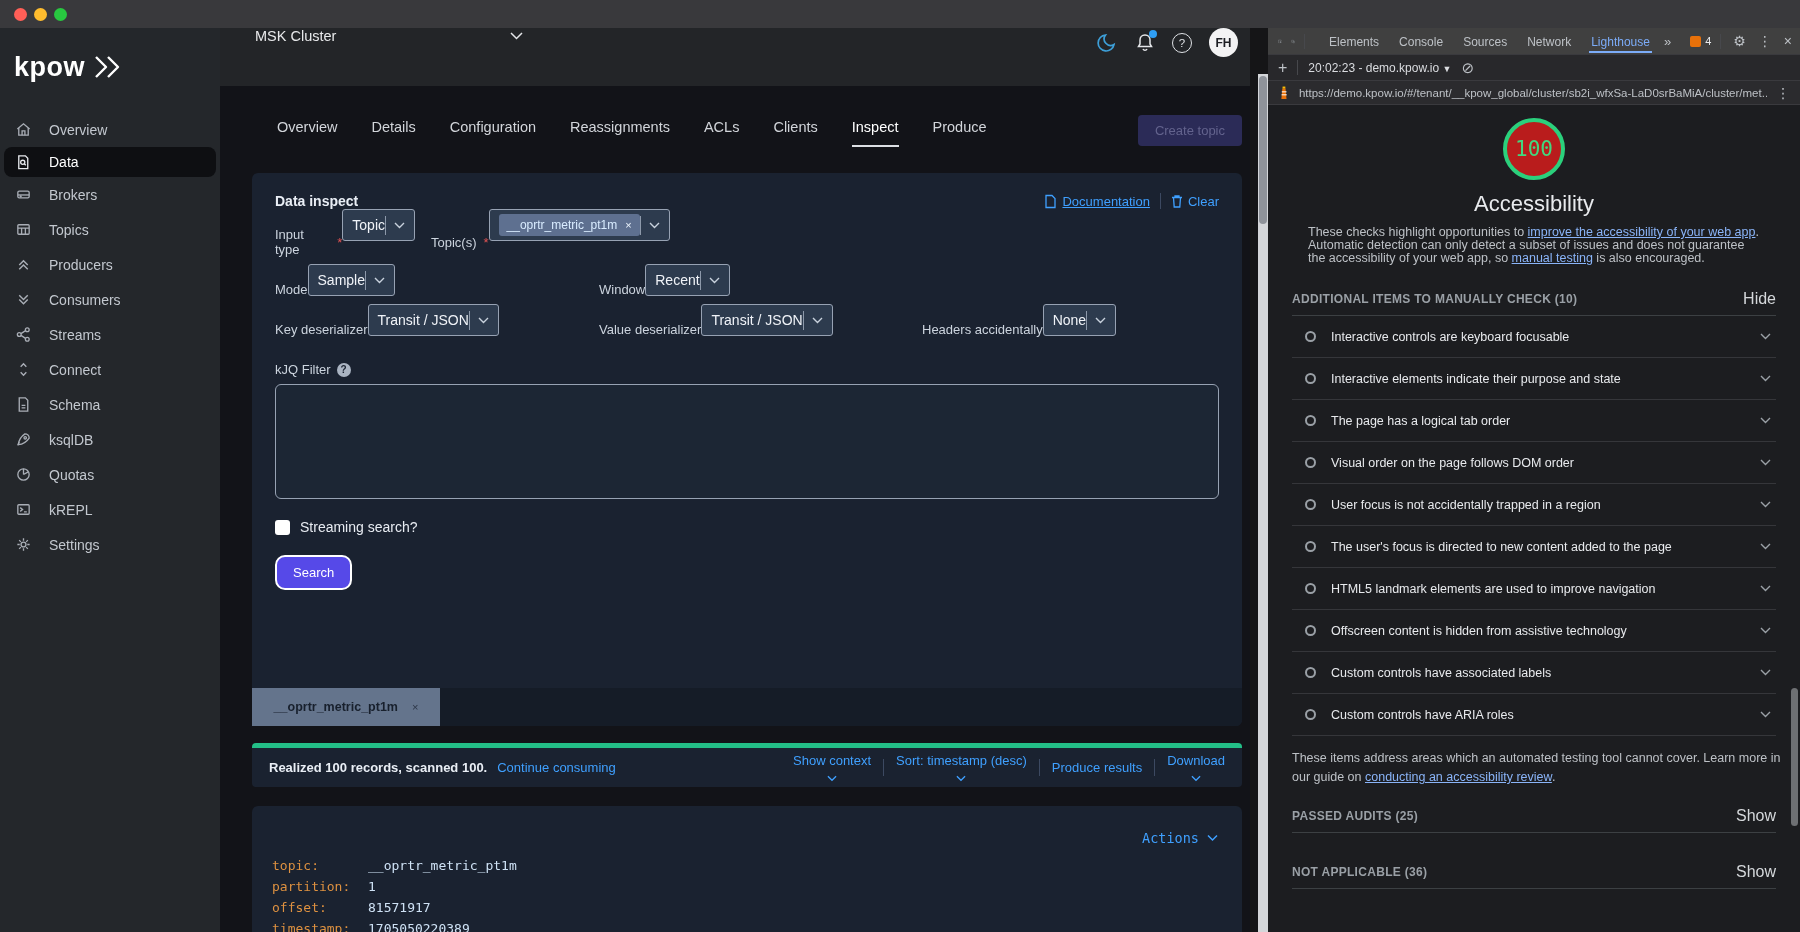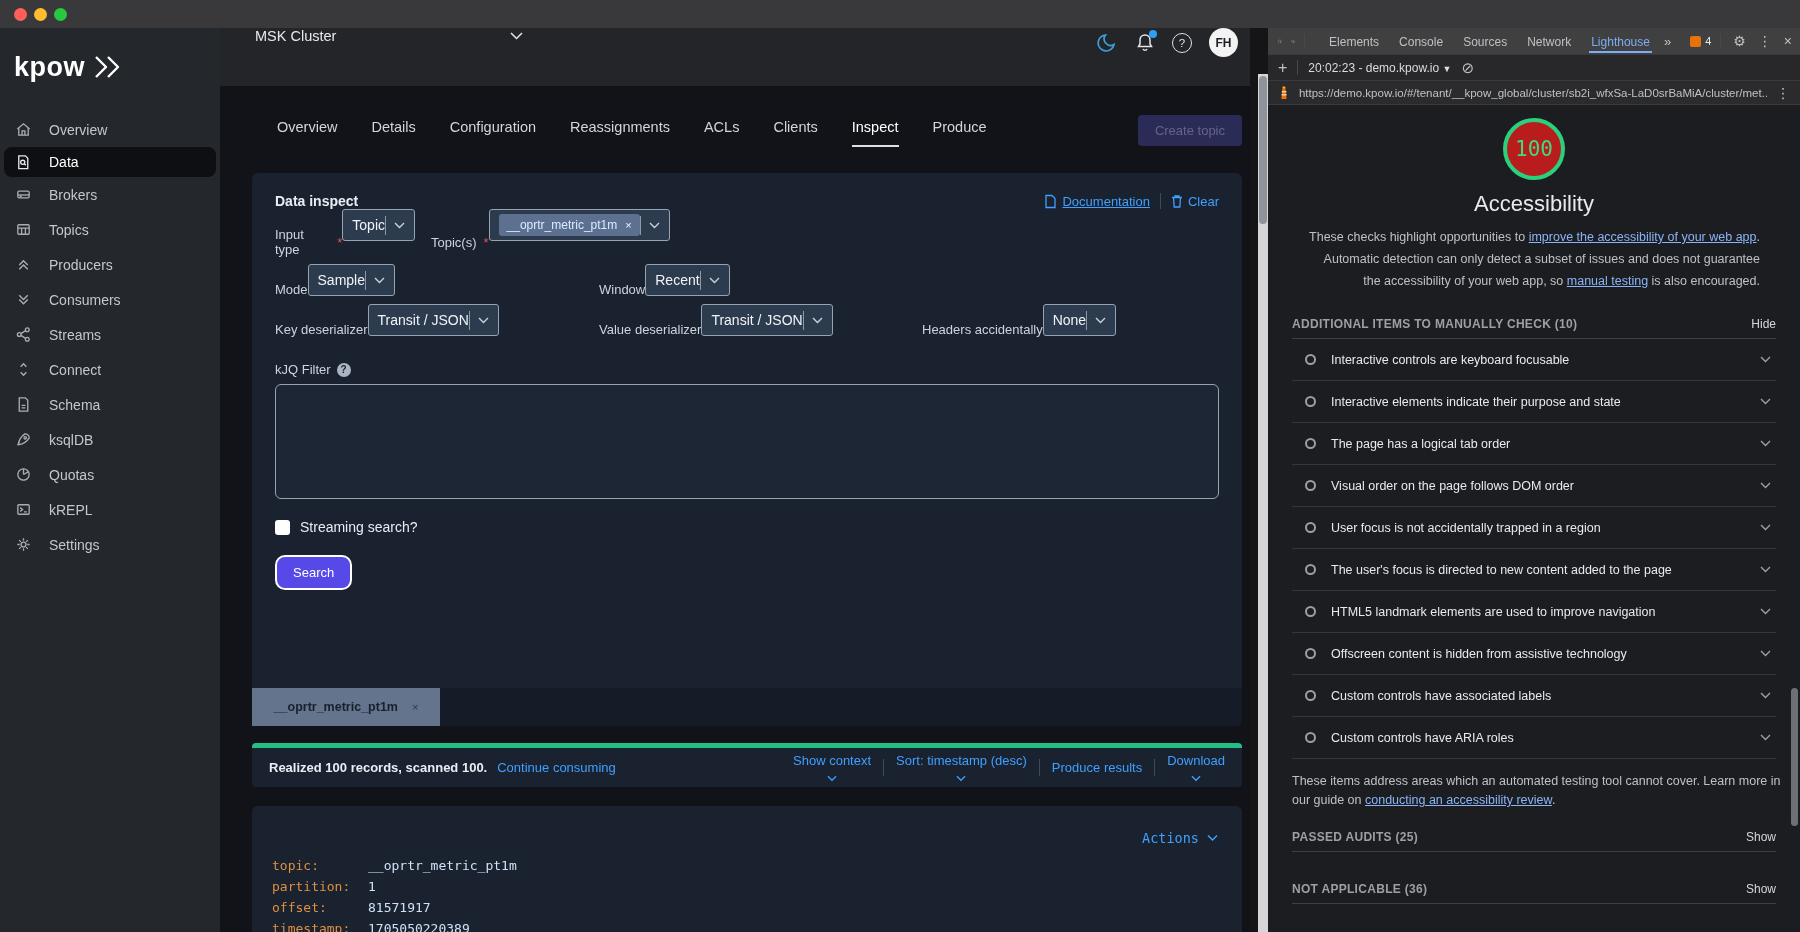--- a/index.html
+++ b/index.html
@@ -115,25 +115,25 @@
   .dt-row2 { height:26px; background:#28282b; border-bottom:1px solid #3a3a3e; display:flex; align-items:center; gap:10px; padding:0 10px; font-size:12px; color:#dadce0; }
   .dt-urlrow { height:24px; background:#2b2b2e; border-bottom:1px solid #3a3a3e; display:flex; align-items:center; gap:9px; padding:0 10px; font-size:11.5px; color:#bdc1c6; }
   .dt-urlrow .url { white-space:nowrap; overflow:hidden; }
   .dt-urlrow .kebab { margin-left:auto; }
 
   .dt-report { padding:0 24px; }
   .gauge-wrap { display:flex; justify-content:center; margin-top:13px; }
   .gauge { width:62px; height:62px; border-radius:50%; border:4px solid #2bd07c; background:#b91c1c; display:flex; align-items:center; justify-content:center; }
   .gauge .score { font-family:"DejaVu Sans Mono",monospace; font-size:21px; color:#41d87f; }
   .cat-title { text-align:center; margin-top:11px; font-size:22px; color:#e8eaed; }
-  .desc { margin:9px auto 0; width:452px; text-align:right; font-size:12.5px; line-height:22px; color:#bdc1c6; }
+  .desc { margin:9px auto 0; width:452px; text-align:left; font-size:12.5px; line-height:13px; color:#bdc1c6; }
   .desc a { color:#8ab4f8; text-decoration:underline; }
   .sec-head { display:flex; align-items:center; margin-top:25px; }
   .sec-title { font-size:12px; font-weight:bold; letter-spacing:.3px; color:#9aa0a6; }
-  .sec-toggle { margin-left:auto; font-size:12px; color:#d5d8db; }
+  .sec-toggle { margin-left:auto; font-size:16px; color:#d5d8db; }
   .sec-rule { border-bottom:1px solid #3c4043; margin-top:7px; }
   .check-item { height:42px; display:flex; align-items:center; gap:15px; padding:0 5px 0 13px; border-bottom:1px solid #35363a; }
   .ring { width:11px; height:11px; border:2px solid #9aa0a6; border-radius:50%; flex:none; }
   .check-label { font-size:12.5px; color:#e8eaed; }
   .check-chev { margin-left:auto; color:#9aa0a6; }
   .manual-footer { margin-top:13px; font-size:12.5px; line-height:19px; color:#bdc1c6; width:490px; }
   .manual-footer a { color:#8ab4f8; text-decoration:underline; }
   .audit-row { display:flex; align-items:center; }
   .audit-row.first { margin-top:20px; }
   .audit-row.second { margin-top:30px; }

